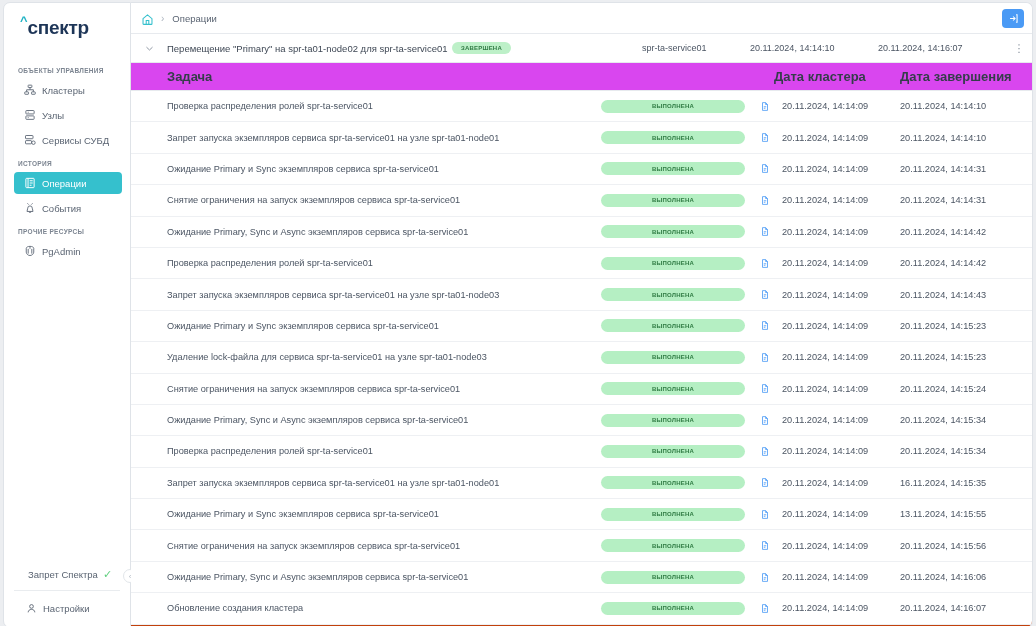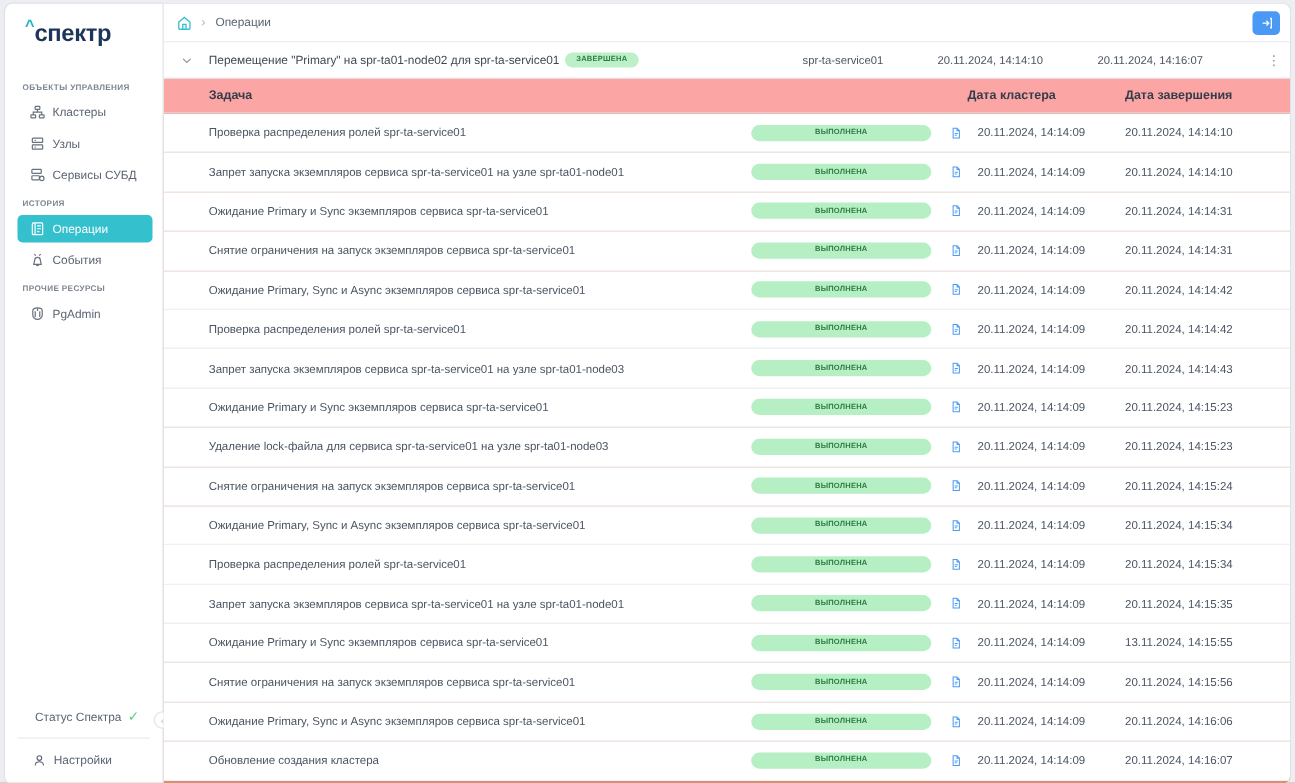--- a/index.html
+++ b/index.html
@@ -178,24 +178,24 @@
   .op-service { width: 108px; font-size: 9px; color:#4b5563; text-align:left; }
   .op-date { width: 128px; font-size: 9px; color:#4b5563; }
   .op-kebab {
     width: 26px; display:flex; align-items:center; justify-content:center;
     color:#8b94a0; font-size: 11px; cursor:pointer; letter-spacing:0;
   }
 
   
   .tbl-head {
     height: 28px;
-    background: #fca5a5;
+    background: #d946ef;
     border-bottom: 1px solid #e7eaee;
     display:flex; align-items:center;
-    font-size: 10px; font-weight: 700; color:#343d4a;
+    font-size: 13px; font-weight: 700; color:#343d4a;
     flex: 0 0 28px;
   }
   .tbl-body { flex: 1; overflow: hidden; background:#c2410c; }
   .trow {
     height: 31.4px;
     display:flex; align-items:center;
     border-bottom: 1px solid #eef0f3;
     background:#ffffff;
     font-size: 9.2px;
     color:#4b5563;
@@ -300,21 +300,21 @@
             <path d="M5.6 5.2v6.3M10.4 5.2v6.3M8 2v3"></path>
           </svg>
         </span>
         <span>PgAdmin</span>
       </div>
 
     </nav>
 
     <div class="sidebar-bottom">
       <div class="status-row">
-        <span>Статус Спектра</span>
+        <span>Запрет Спектра</span>
         <span class="check">✓</span>
       </div>
       <div class="divider"></div>
       <div class="settings-row">
         <span class="ico" style="width:11px;height:11px;">
           <svg viewBox="0 0 16 16" fill="none" stroke="currentColor" stroke-width="1.3" style="width:11px;height:11px;">
             <circle cx="8" cy="5" r="2.7"></circle>
             <path d="M3.2 13.6c0-2.7 2.1-4.3 4.8-4.3s4.8 1.6 4.8 4.3"></path>
           </svg>
         </span>
@@ -554,21 +554,21 @@
             <span class="bar">ВЫПОЛНЕНА</span>
           </span>
           <span class="c-doc">
             <svg viewBox="0 0 16 16" fill="none" stroke="currentColor" stroke-width="1.3">
               <path d="M4 1.8h5l3 3v9.4H4z"></path>
               <path d="M9 1.8v3h3"></path>
               <path d="M6 8.4h4M6 10.8h2.6"></path>
             </svg>
           </span>
           <span class="c-created">20.11.2024, 14:14:09</span>
-          <span class="c-finished">20.11.2024, 14:15:35</span>
+          <span class="c-finished">16.11.2024, 14:15:35</span>
         </div>
         <div class="trow">
           <span class="c-task">Ожидание Primary и Sync экземпляров сервиса spr-ta-service01</span>
           <span class="c-status">
             <span class="bar">ВЫПОЛНЕНА</span>
           </span>
           <span class="c-doc">
             <svg viewBox="0 0 16 16" fill="none" stroke="currentColor" stroke-width="1.3">
               <path d="M4 1.8h5l3 3v9.4H4z"></path>
               <path d="M9 1.8v3h3"></path>

